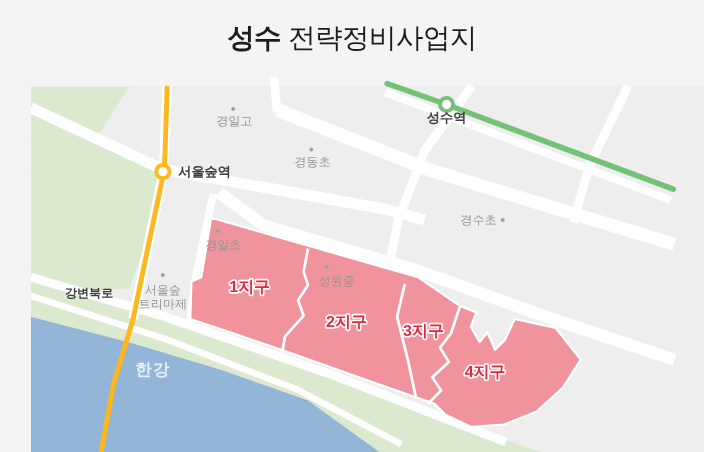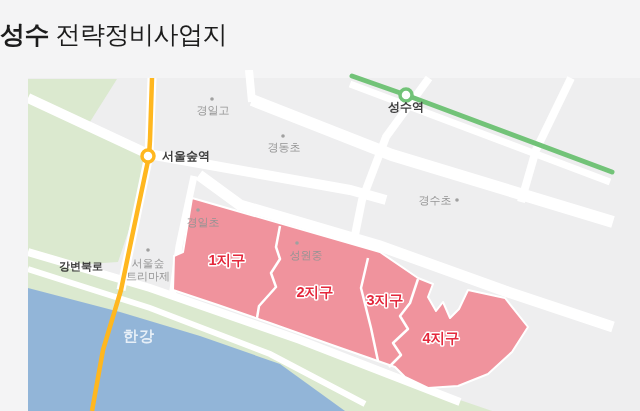--- a/index.html
+++ b/index.html
@@ -2,21 +2,21 @@
 <html><head>
 <meta charset="utf-8">
 <style>
   html,body{margin:0;padding:0;}
   body{
     width:640px;height:411px;position:relative;overflow:hidden;
     background:#f4f4f5;
     font-family:"Liberation Sans","DejaVu Sans",sans-serif;
   }
   .page-title{
-    position:absolute;top:18px;left:0;width:640px;text-align:left;
+    position:absolute;top:18px;left:0;width:640px;text-align:center;
     font-size:25px;color:#1c1c1c;letter-spacing:-0.5px;margin:0;
   }
   .page-title .t-bold{font-weight:800;}
   .page-title .t-rest{font-weight:500;}
   #map-svg{position:absolute;left:28px;top:70px;}
   .road{stroke:#ffffff;fill:none;}
   .lbl-school{font-size:11px;fill:#949494;}
   .lbl-poi{font-size:11px;fill:#949494;}
   .lbl-station{font-size:12px;font-weight:bold;fill:#3d3d3d;}
   .lbl-road{font-size:11px;font-weight:bold;fill:#3d3d3d;}

